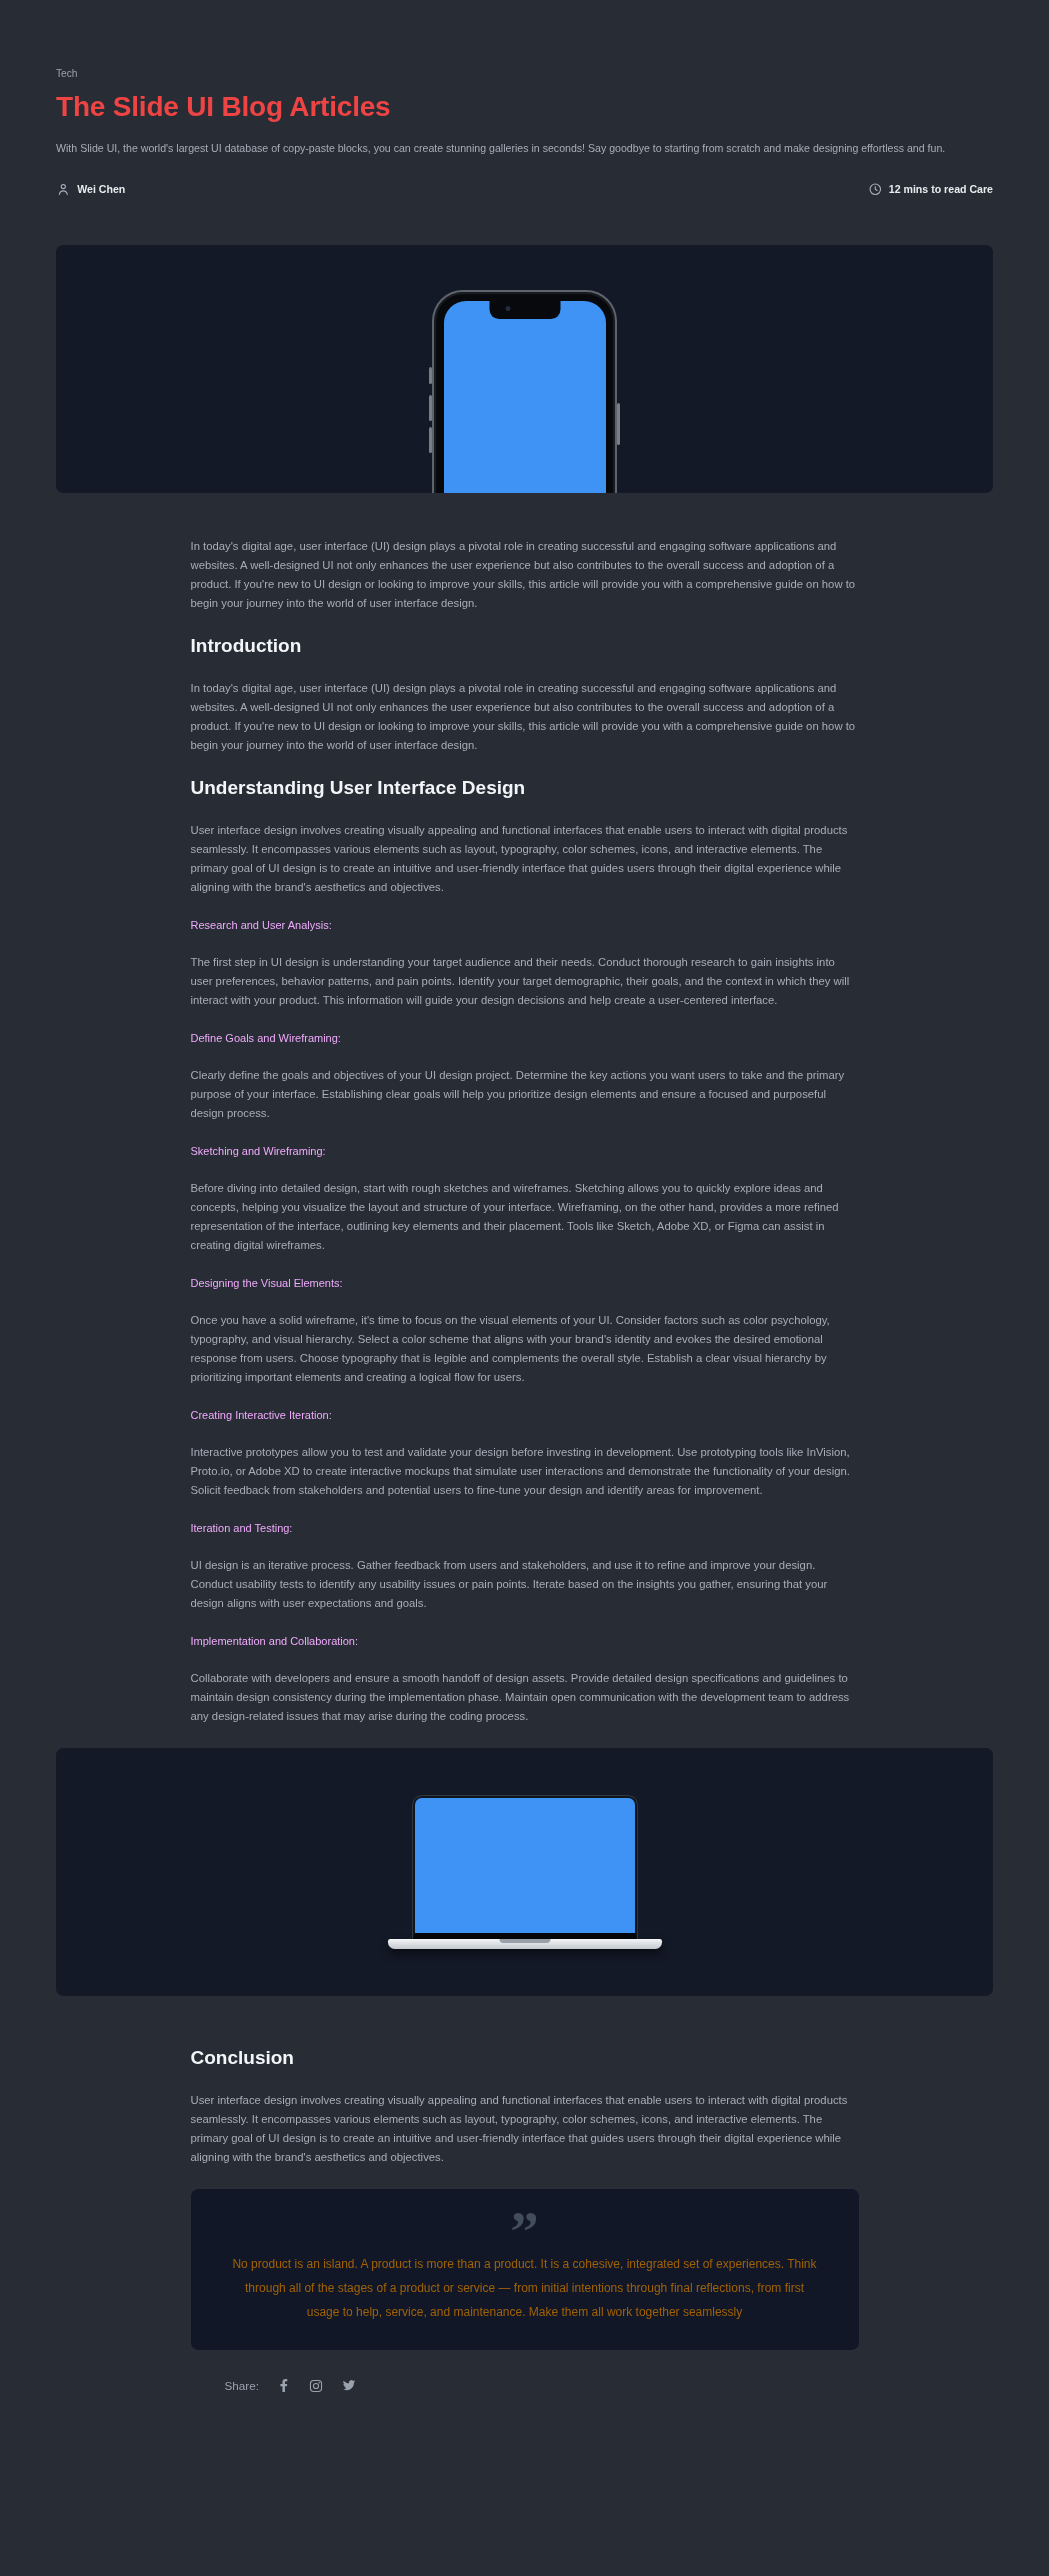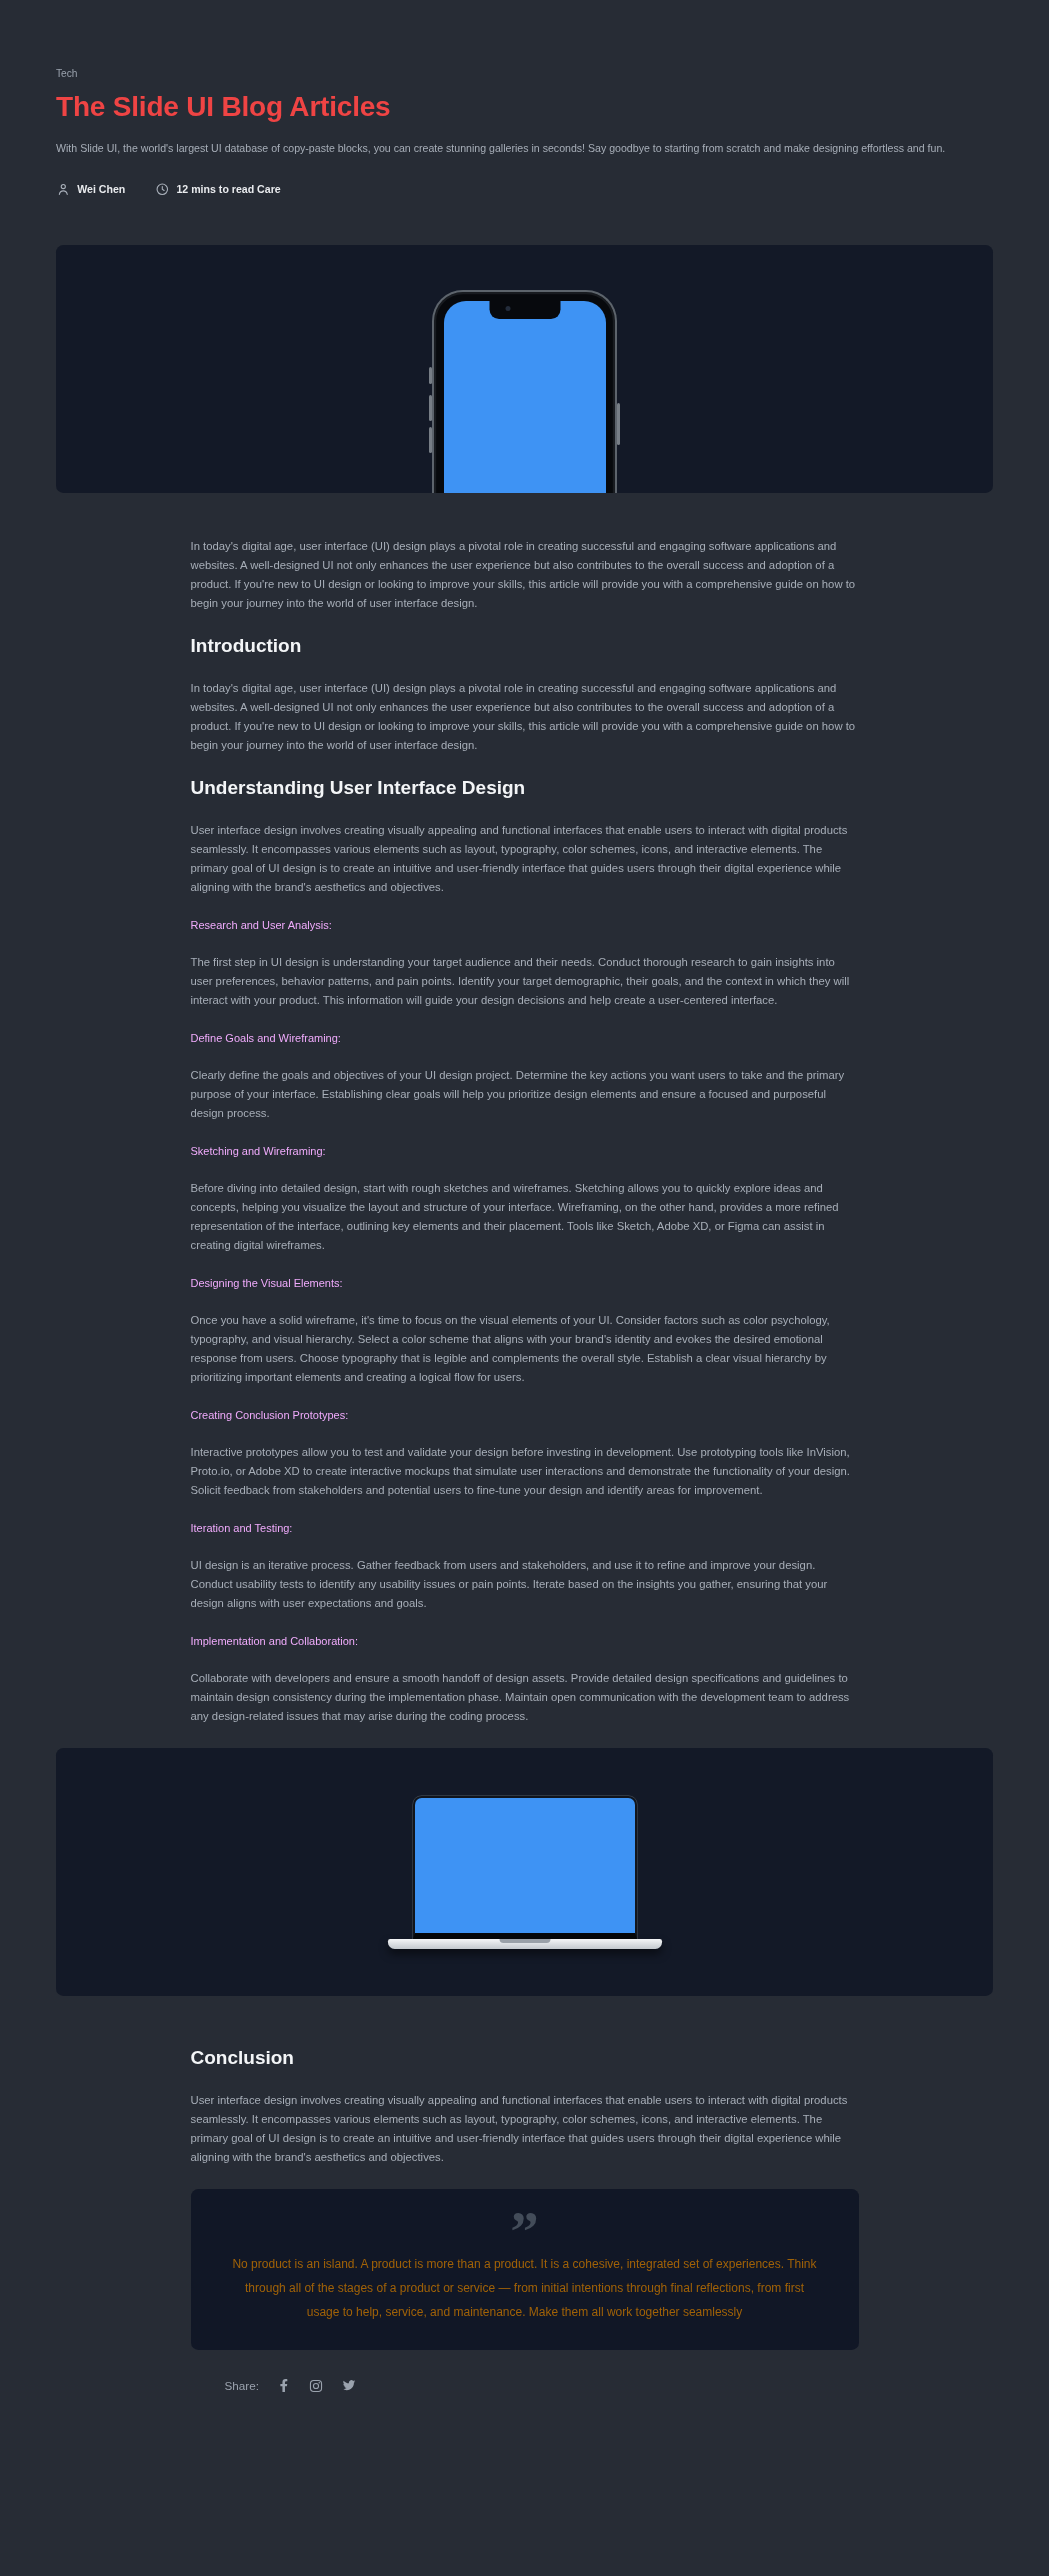--- a/index.html
+++ b/index.html
@@ -22,21 +22,21 @@
   h1.title {
     margin: 0 0 17.5px 0;
     font-size: 28px; font-weight: 700; letter-spacing: -0.2px;
     color: #ef4444;
   }
   .description {
     margin: 0 0 26px 0;
     max-width: 914px;
     font-size: 10.6px; line-height: 16px; color: #a7aeb8;
   }
-  .meta { display: flex; align-items: center; gap: 30px; }
+  .meta { display: flex; align-items: center; gap: 30px; justify-content: space-between; }
   .meta-item { display: flex; align-items: center; gap: 6.6px; }
   .meta-item svg { display: block; stroke: #aab1bb; }
   .meta-item span { font-size: 10.6px; font-weight: 600; color: #e9ebee; }
 
   
   figure.hero {
     margin: 48px 0 0 0;
     height: 248px;
     border-radius: 7.3px;
     background: #131927;
@@ -202,21 +202,21 @@
       <h2>Understanding User Interface Design</h2>
       <p>User interface design involves creating visually appealing and functional interfaces that enable users to interact with digital products seamlessly. It encompasses various elements such as layout, typography, color schemes, icons, and interactive elements. The primary goal of UI design is to create an intuitive and user-friendly interface that guides users through their digital experience while aligning with the brand's aesthetics and objectives.</p>
       <h3>Research and User Analysis:</h3>
       <p>The first step in UI design is understanding your target audience and their needs. Conduct thorough research to gain insights into user preferences, behavior patterns, and pain points. Identify your target demographic, their goals, and the context in which they will interact with your product. This information will guide your design decisions and help create a user-centered interface.</p>
       <h3>Define Goals and Wireframing:</h3>
       <p>Clearly define the goals and objectives of your UI design project. Determine the key actions you want users to take and the primary purpose of your interface. Establishing clear goals will help you prioritize design elements and ensure a focused and purposeful design process.</p>
       <h3>Sketching and Wireframing:</h3>
       <p>Before diving into detailed design, start with rough sketches and wireframes. Sketching allows you to quickly explore ideas and concepts, helping you visualize the layout and structure of your interface. Wireframing, on the other hand, provides a more refined representation of the interface, outlining key elements and their placement. Tools like Sketch, Adobe XD, or Figma can assist in creating digital wireframes.</p>
       <h3>Designing the Visual Elements:</h3>
       <p>Once you have a solid wireframe, it's time to focus on the visual elements of your UI. Consider factors such as color psychology, typography, and visual hierarchy. Select a color scheme that aligns with your brand's identity and evokes the desired emotional response from users. Choose typography that is legible and complements the overall style. Establish a clear visual hierarchy by prioritizing important elements and creating a logical flow for users.</p>
-      <h3>Creating Conclusion Prototypes:</h3>
+      <h3>Creating Interactive Iteration:</h3>
       <p>Interactive prototypes allow you to test and validate your design before investing in development. Use prototyping tools like InVision, Proto.io, or Adobe XD to create interactive mockups that simulate user interactions and demonstrate the functionality of your design. Solicit feedback from stakeholders and potential users to fine-tune your design and identify areas for improvement.</p>
       <h3>Iteration and Testing:</h3>
       <p>UI design is an iterative process. Gather feedback from users and stakeholders, and use it to refine and improve your design. Conduct usability tests to identify any usability issues or pain points. Iterate based on the insights you gather, ensuring that your design aligns with user expectations and goals.</p>
       <h3>Implementation and Collaboration:</h3>
       <p>Collaborate with developers and ensure a smooth handoff of design assets. Provide detailed design specifications and guidelines to maintain design consistency during the implementation phase. Maintain open communication with the development team to address any design-related issues that may arise during the coding process.</p>
     </div>
 
   <figure class="hero hero2" style="background: rgb(19, 25, 39);">
     <div class="laptop">
       <div class="laptop-screen" style="background: rgb(62, 147, 244);"></div>

